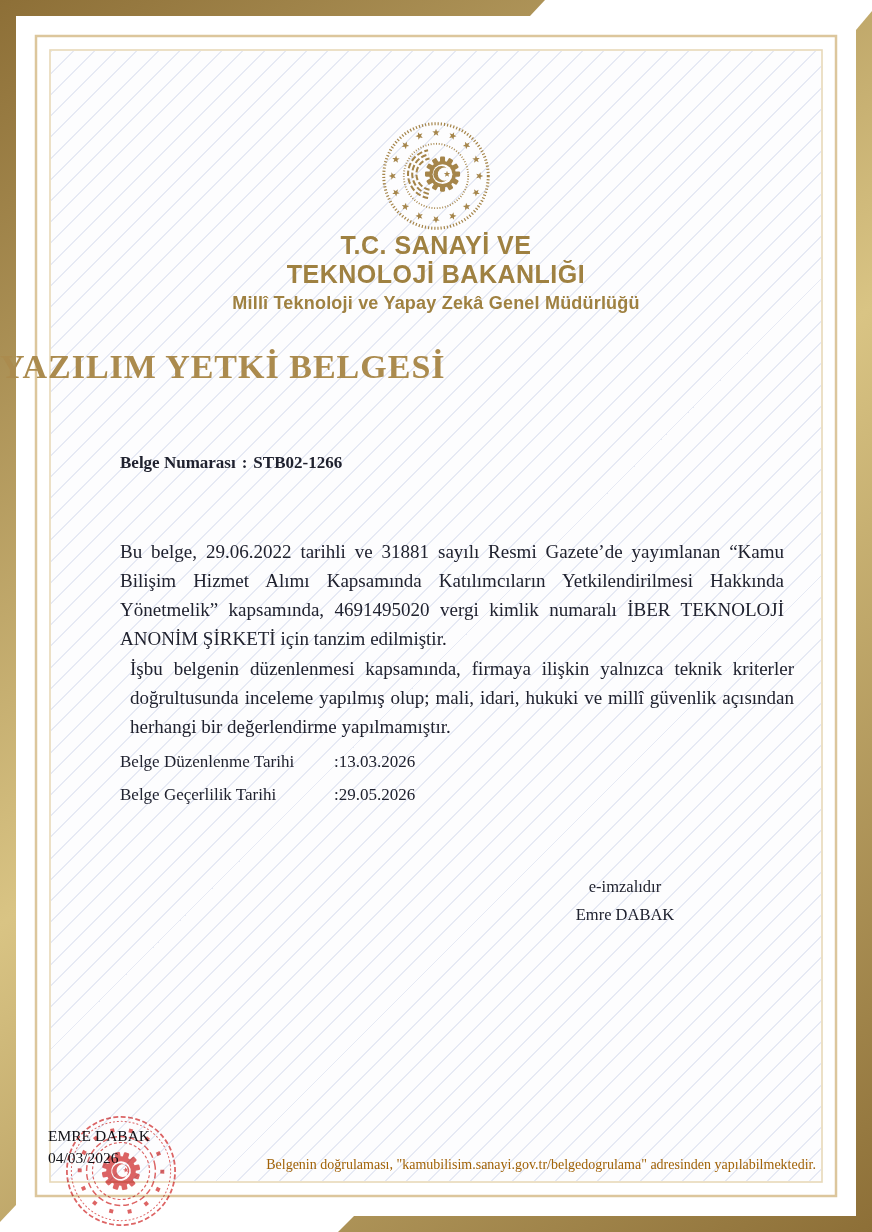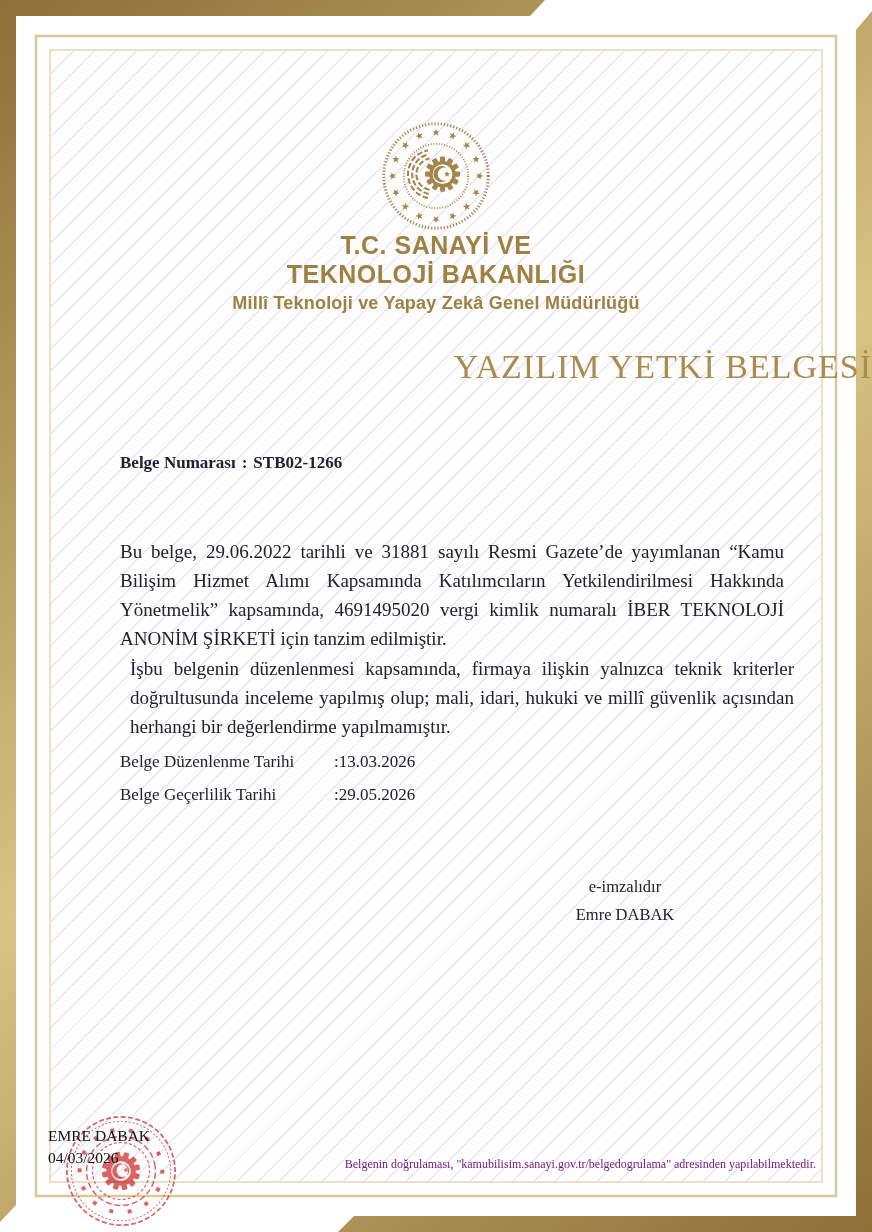--- a/index.html
+++ b/index.html
@@ -27,33 +27,33 @@
 
   .ministry{
     left:0;top:231px;width:100%;text-align:center;
     font-family:"Liberation Sans",sans-serif;font-weight:bold;
     color:var(--heading-gold,#9f8141);
   }
   .ministry .l1,.ministry .l2{font-size:25px;line-height:29px;letter-spacing:0.5px;}
   .ministry .l3{font-size:18px;line-height:28px;letter-spacing:0.2px;}
 
   .title{
-    left:0;top:348px;width:100%;text-align:right;
-    font-size:34px;font-weight:normal;letter-spacing:1px;
+    left:0;top:348px;width:100%;text-align:left;
+    font-size:34px;font-weight:bold;letter-spacing:1px;
     color:var(--title-gold,#ab8b4e);
   }
   .belge-no{left:120px;top:453px;font-size:17px;font-weight:bold;}
   .belge-no .sep{margin:0 6px;}
   .para{left:120px;width:664px;font-size:19px;line-height:29px;text-align:justify;}
   .p1{top:537px;}
   .p2{top:654px;margin-left:10px;}
   .dates{left:120px;top:745px;font-size:17px;line-height:33px;}
   .dates .lbl{display:inline-block;width:214px;}
   .sig{left:460px;top:826px;width:330px;text-align:center;font-size:16.5px;line-height:27.5px;margin-top:47px;}
-  .verify{right:56px;top:1157px;white-space:nowrap;font-size:12px;color:#701a75;}
+  .verify{right:56px;top:1157px;white-space:nowrap;font-size:14px;color:#a16207;}
 
   .stamp-text{left:48px;top:1125px;font-size:15.5px;line-height:22px;color:#111218;z-index:4;}
   .stamp-art{left:62px;top:1112px;width:118px;height:118px;z-index:5;opacity:0.82;mix-blend-mode:multiply;}
   .s-stroke{fill:none;stroke:var(--stamp-red,#d64242);}
   .s-fill{fill:var(--stamp-red,#d64242);}
 </style>
 </head>
 <body>
 
 <div class="page">

